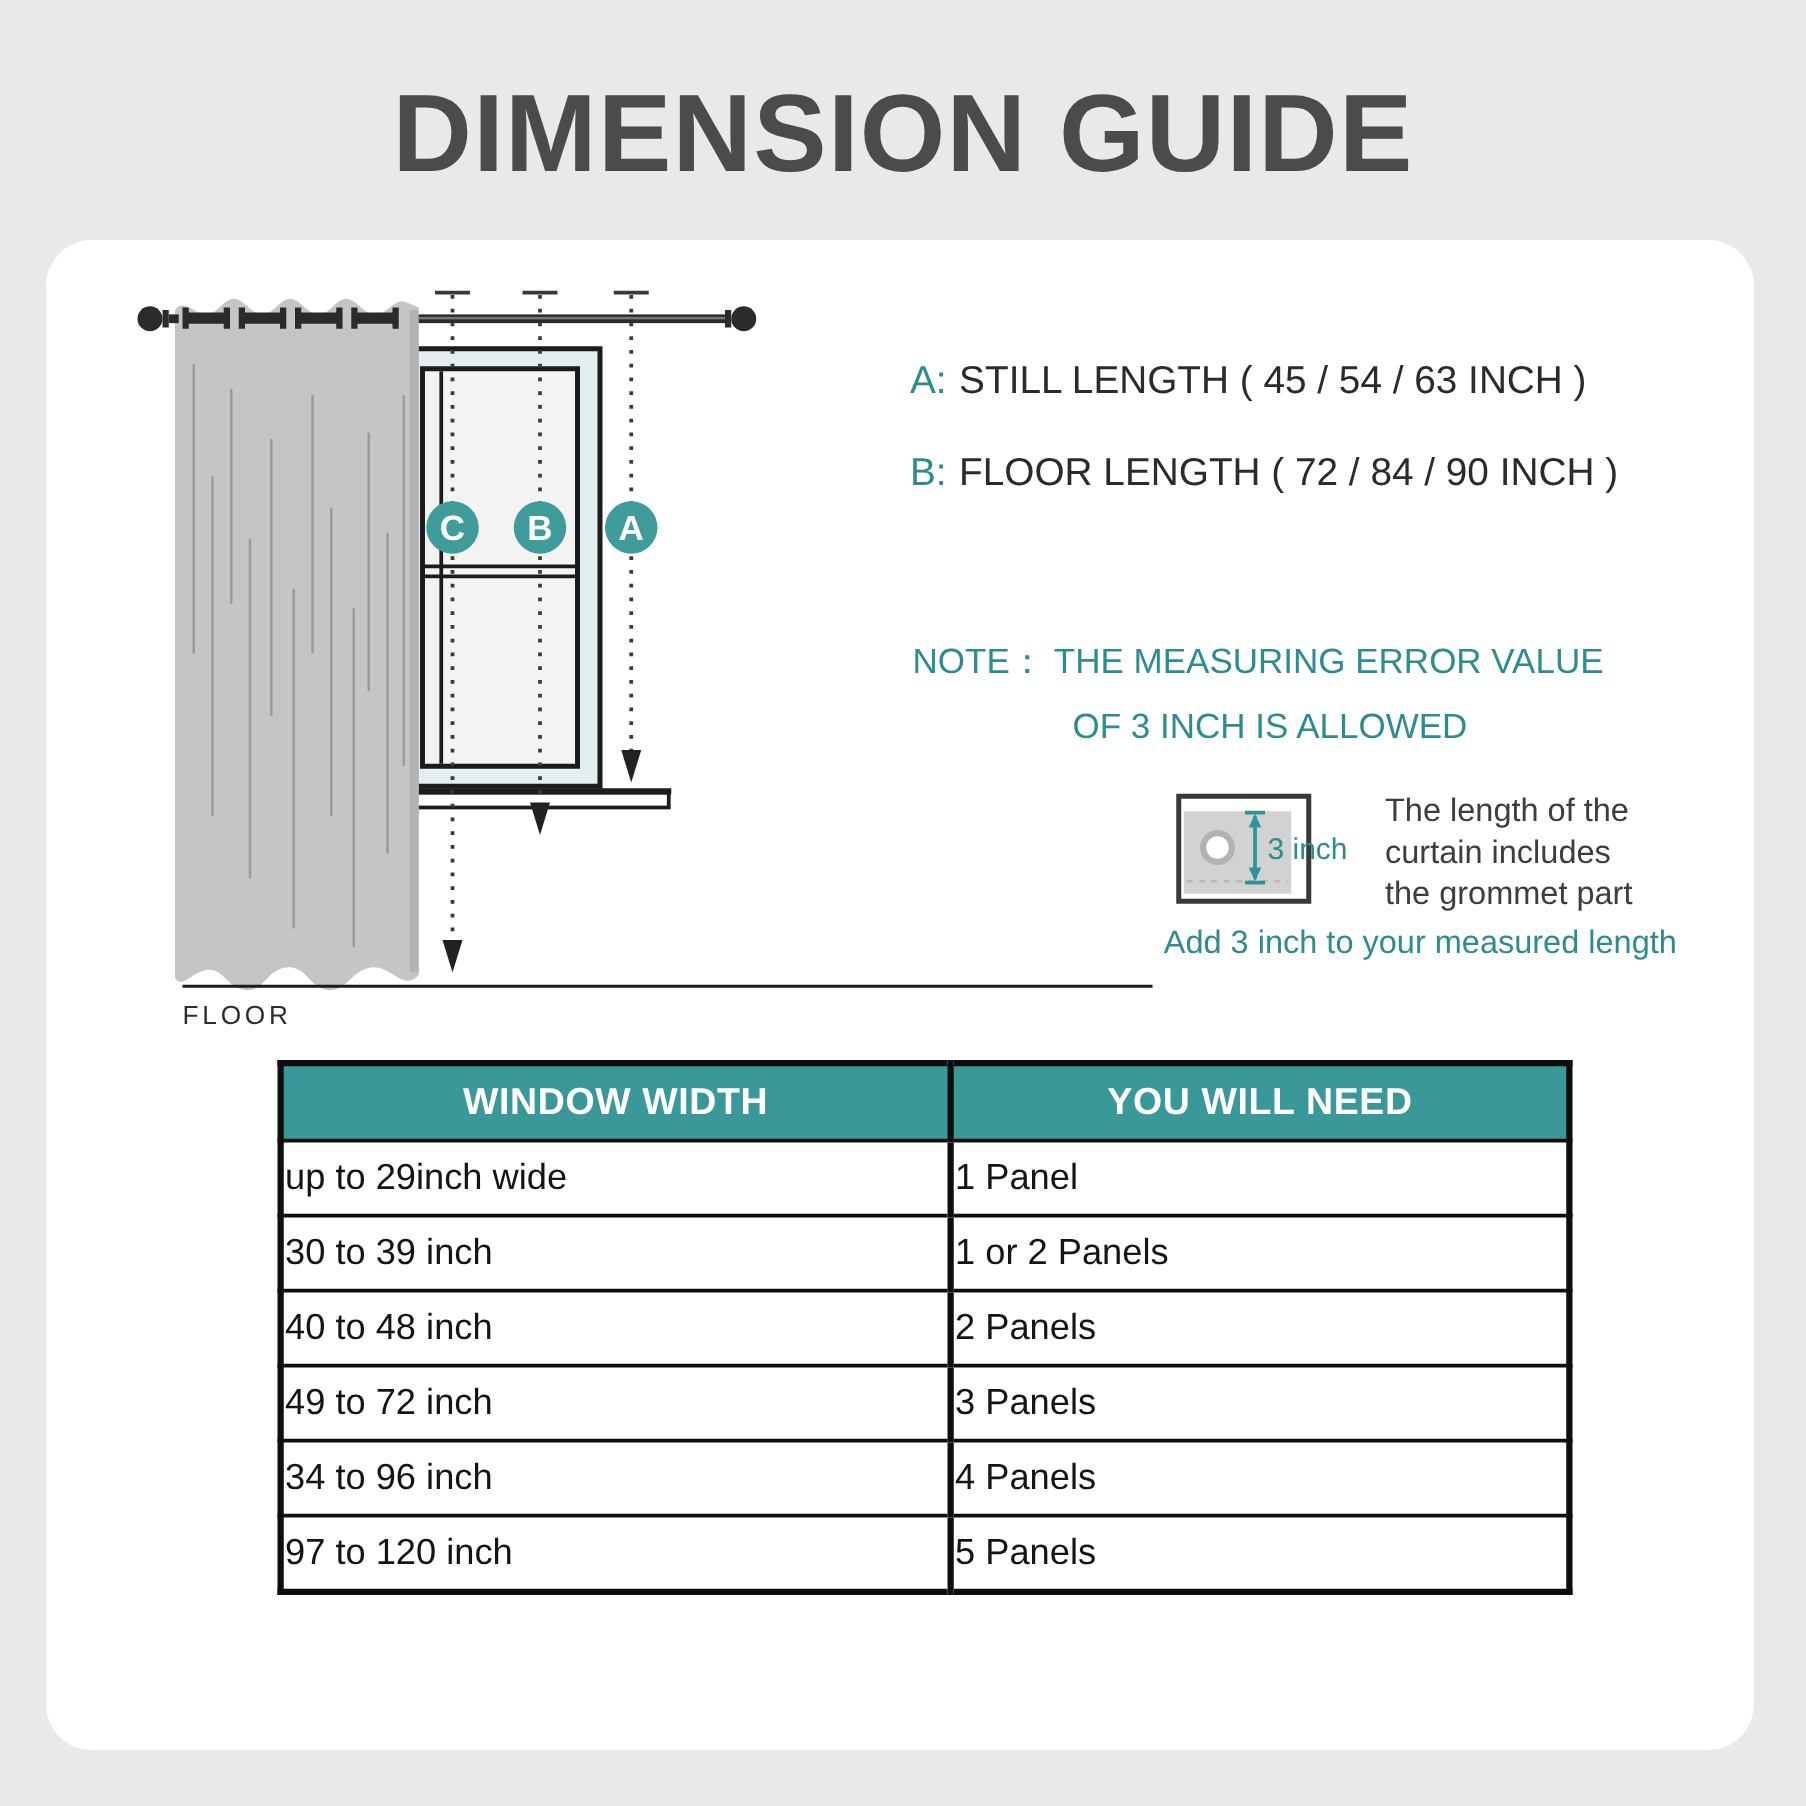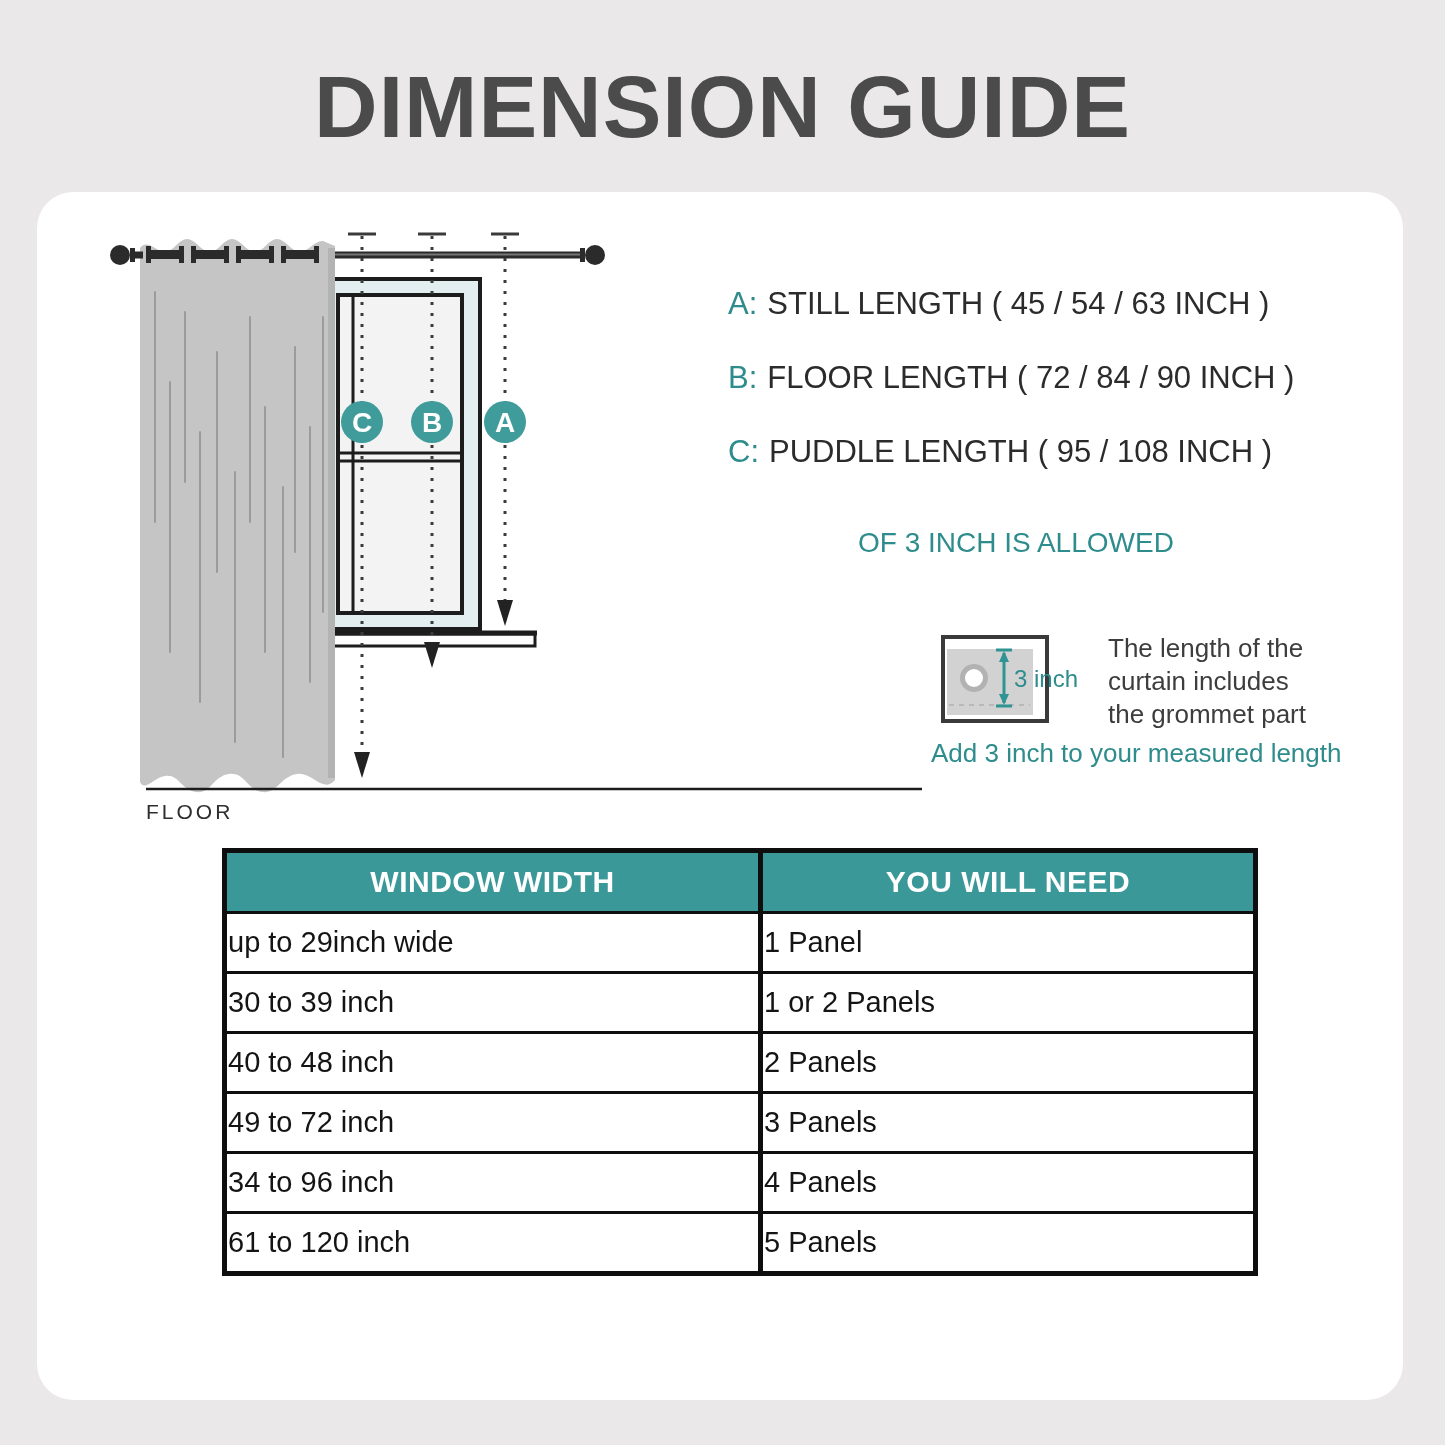--- a/index.html
+++ b/index.html
@@ -153,26 +153,24 @@
       <text x="51" y="597" font-size="21" letter-spacing="3" fill="#2e2e2e">FLOOR</text>
     </svg>
 
     <div class="abs measure-list">
       <div class="measure-item">
         <span class="measure-letter">A:</span><span>STILL LENGTH ( 45 / 54 / 63 INCH )</span>
       </div>
       <div class="measure-item">
         <span class="measure-letter">B:</span><span>FLOOR LENGTH ( 72 / 84 / 90 INCH )</span>
       </div>
-      <div class="measure-item">
-        <span class="measure-letter">C:</span><span>PUDDLE LENGTH ( 95 / 108 INCH )</span>
-      </div>
     </div>
 
     <div class="abs note">
+      <div>NOTE：  THE MEASURING ERROR VALUE</div>
       <div class="note-line2">OF 3 INCH IS ALLOWED</div>
     </div>
 
     <svg class="abs grommet-widget" width="175" height="95" viewBox="0 0 175 95">
       <rect x="3" y="3" width="104" height="84" fill="#ffffff" stroke="#3a3a3a" stroke-width="4"></rect>
       <rect x="7" y="15" width="86" height="66" fill="#d2d2d2"></rect>
       <line x1="9" y1="71" x2="90" y2="71" stroke="#b9b9b9" stroke-width="2" stroke-dasharray="5 5"></line>
       <circle cx="34" cy="44" r="14" fill="#b2b2b2"></circle>
       <circle cx="34" cy="44" r="9" fill="#ffffff"></circle>
       <g stroke="#2f9493" stroke-width="3">
@@ -221,21 +219,21 @@
         </tr>
         <tr>
           <td>49 to 72 inch</td>
           <td>3 Panels</td>
         </tr>
         <tr>
           <td>34 to 96 inch</td>
           <td>4 Panels</td>
         </tr>
         <tr>
-          <td>61 to 120 inch</td>
+          <td>97 to 120 inch</td>
           <td>5 Panels</td>
         </tr>
       </tbody>
     </table>
 
 
   </div>
 </div>
 
 </body></html>

